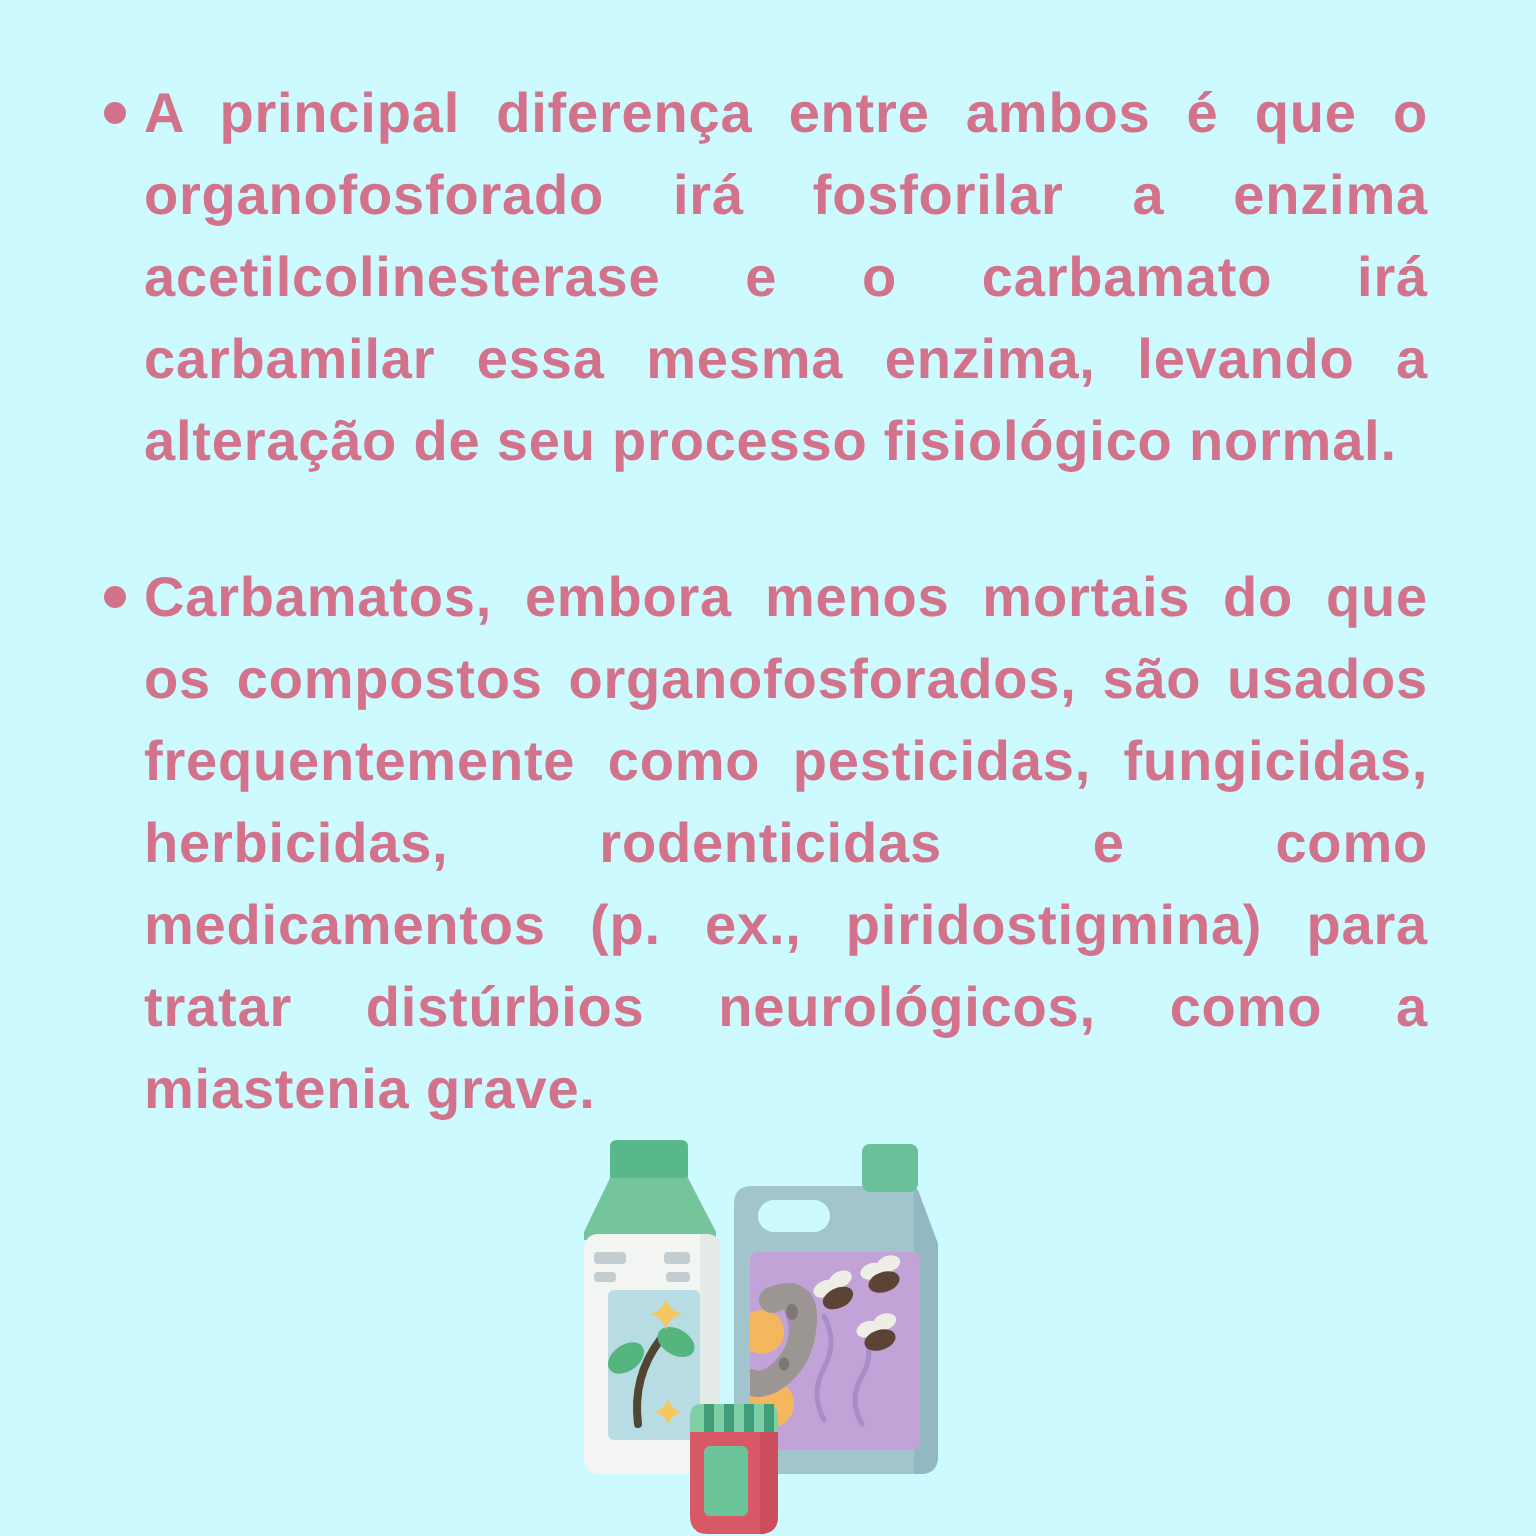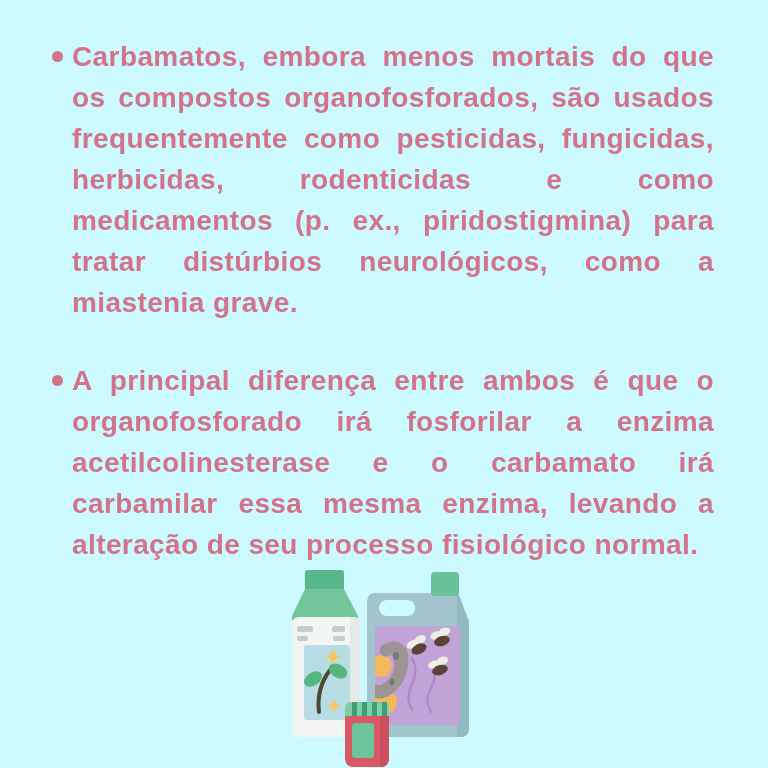--- a/index.html
+++ b/index.html
@@ -48,25 +48,25 @@
   .illustration svg{display:block;width:100%;height:100%;}
 </style>
 </head>
 <body>
 
 <div class="slide">
 
   <ul class="bullets">
     <li>
       <span class="dot"></span>
-      <span>Carbamatos, embora menos mortais do que os compostos organofosforados, são usados frequentemente como pesticidas, fungicidas, herbicidas, rodenticidas e como medicamentos (p. ex., piridostigmina) para tratar distúrbios neurológicos, como a miastenia grave.</span>
+      <span>A principal diferença entre ambos é que o organofosforado irá fosforilar a enzima acetilcolinesterase e o carbamato irá carbamilar essa mesma enzima, levando a alteração de seu processo fisiológico normal.</span>
     </li>
     <li>
       <span class="dot"></span>
-      <span>A principal diferença entre ambos é que o organofosforado irá fosforilar a enzima acetilcolinesterase e o carbamato irá carbamilar essa mesma enzima, levando a alteração de seu processo fisiológico normal.</span>
+      <span>Carbamatos, embora menos mortais do que os compostos organofosforados, são usados frequentemente como pesticidas, fungicidas, herbicidas, rodenticidas e como medicamentos (p. ex., piridostigmina) para tratar distúrbios neurológicos, como a miastenia grave.</span>
     </li>
   </ul>
 
   <div class="illustration">
     <svg viewBox="0 0 230 208" xmlns="http://www.w3.org/2000/svg">
       <defs>
         <clipPath id="labelClip">
             <rect x="103" y="66" width="85" height="99" rx="4"></rect>
           </clipPath>
       </defs>

